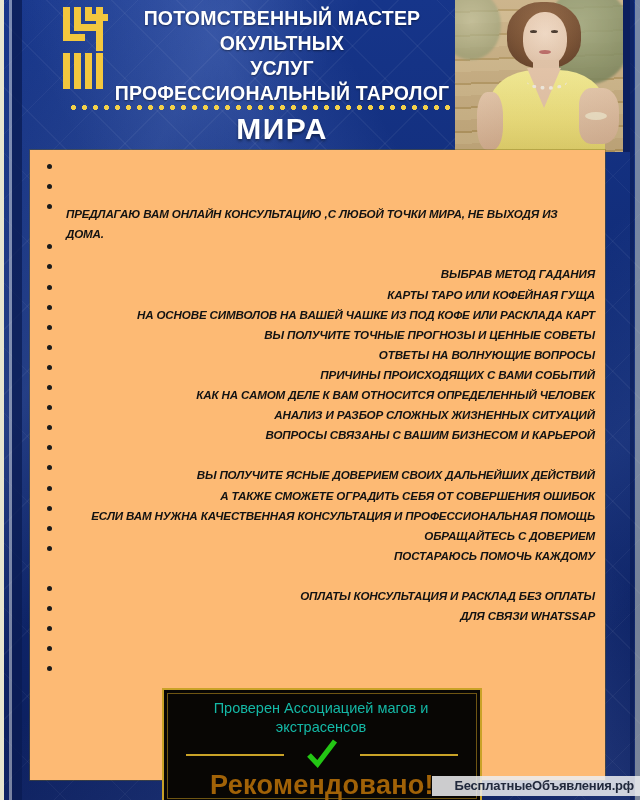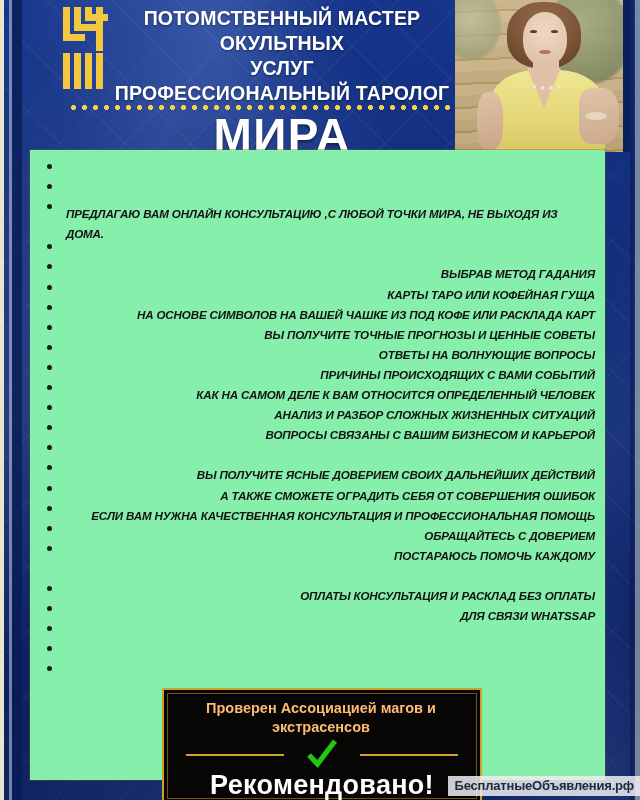--- a/index.html
+++ b/index.html
@@ -46,22 +46,22 @@
     letter-spacing:.2px;
     text-shadow:0 1px 2px rgba(0,0,0,.45);
   }
 
   .dots{
     position:absolute;left:70px;top:104px;width:382px;height:7px;
     background-image:radial-gradient(circle at 3.5px 3.5px, #f3d14a 2.4px, rgba(0,0,0,0) 2.6px);
     background-size:11px 7px;background-repeat:repeat-x;
   }
   .mira{
-    position:absolute;left:112px;top:114px;width:340px;text-align:center;
-    color:#ffffff;font-weight:bold;font-size:46px;line-height:42px;
+    position:absolute;left:112px;top:108px;width:340px;text-align:center;
+    color:#ffffff;font-weight:bold;font-size:30px;line-height:42px;
     letter-spacing:1.5px;text-shadow:0 2px 3px rgba(0,0,0,.45);
   }
 
   
   .photo{
     position:absolute;left:455px;top:0;width:168px;height:152px;overflow:hidden;
     background:#c9b99a;
   }
   .photo .wall{
     position:absolute;inset:0;
@@ -114,21 +114,21 @@
   .photo .bracelet{
     position:absolute;left:130px;top:112px;width:22px;height:8px;border-radius:50%;
     background:#efe3c6;opacity:.9;
   }
   .photo .shade{position:absolute;inset:0;background:linear-gradient(180deg,rgba(255,255,255,.12),rgba(0,0,0,.06));}
   .photo-edge{position:absolute;left:623px;top:0;width:7px;height:152px;background:#0c1f5e;}
 
   
   .panel{
     position:absolute;left:30px;top:150px;width:575px;height:630px;
-    background:#86efac;
+    background:#fdba74;
     box-shadow:0 0 0 1px rgba(120,100,10,.35);
   }
   .bullets{position:absolute;left:14px;top:14px;width:12px;}
   .bullets i{display:block;width:5px;height:5px;border-radius:50%;background:#1b1b1b;margin:0 0 15.1px 3px;}
 
   .lines{position:absolute;left:20px;top:14px;width:545px;}
   .line{
     font-style:italic;font-weight:bold;color:#121212;
     font-size:11.6px;line-height:20.1px;text-align:right;
     letter-spacing:-.15px;white-space:nowrap;
@@ -148,40 +148,40 @@
   }
 
   
   .banner{
     position:absolute;left:162px;top:688px;width:316px;height:112px;
     background:#080604;border:2px solid #c9a227;overflow:hidden;
   }
   .banner .inner{position:absolute;inset:3px;border:1px solid #6e5513;}
   .banner .t1{
     position:absolute;left:14px;top:9px;width:286px;text-align:center;
-    color:#fdba74;font-size:14.5px;line-height:19px;font-weight:bold;
+    color:#14b8a6;font-size:14.5px;line-height:19px;font-weight:normal;
   }
   .banner .rule{
     position:absolute;top:64px;height:2px;background:#c9a227;
   }
   .banner .rule.l{left:22px;width:98px;}
   .banner .rule.r{left:196px;width:98px;}
   .banner .check{
     position:absolute;left:140px;top:46px;width:36px;height:36px;
   }
   .banner .t2{
     position:absolute;left:0;top:80px;width:316px;text-align:center;
-    color:#ffffff;font-weight:bold;font-size:27px;letter-spacing:.3px;
+    color:#a16207;font-weight:bold;font-size:27px;letter-spacing:.3px;
   }
   .banner-left{position:absolute;left:168px;top:688px;width:3px;height:112px;background:#c9a227;}
 
   
   .watermark{
     position:absolute;right:0;bottom:4px;
-    padding:2px 6px 3px 7px;
+    padding:2px 6px 3px 23px;
     background:rgba(236,238,240,.86);
     color:#21293c;font-weight:bold;font-size:13px;line-height:15px;
     letter-spacing:-.2px;
   }
 </style>
 </head>
 <body>
 
 <div class="poster">
 

